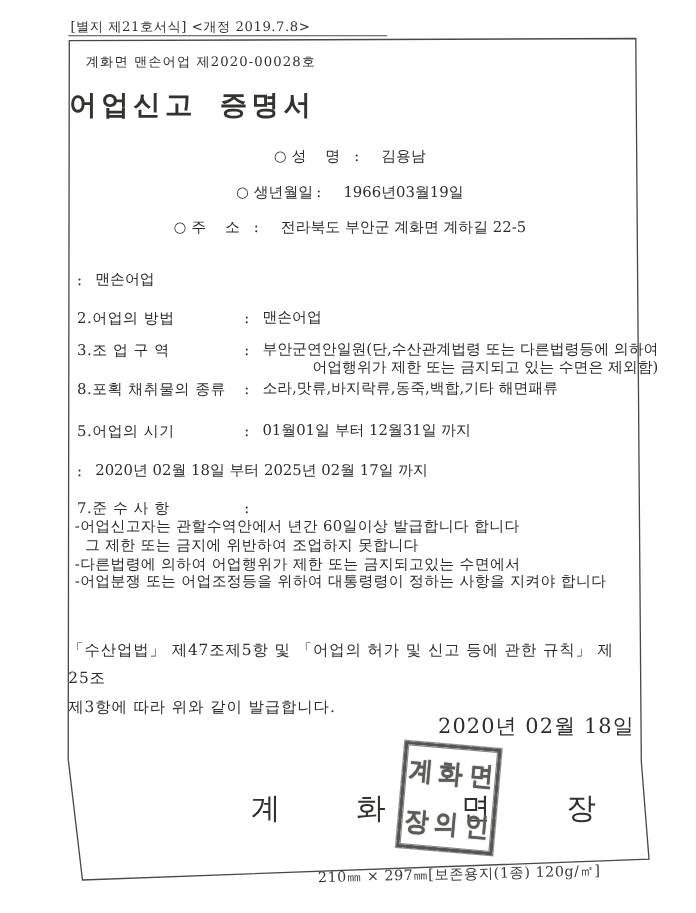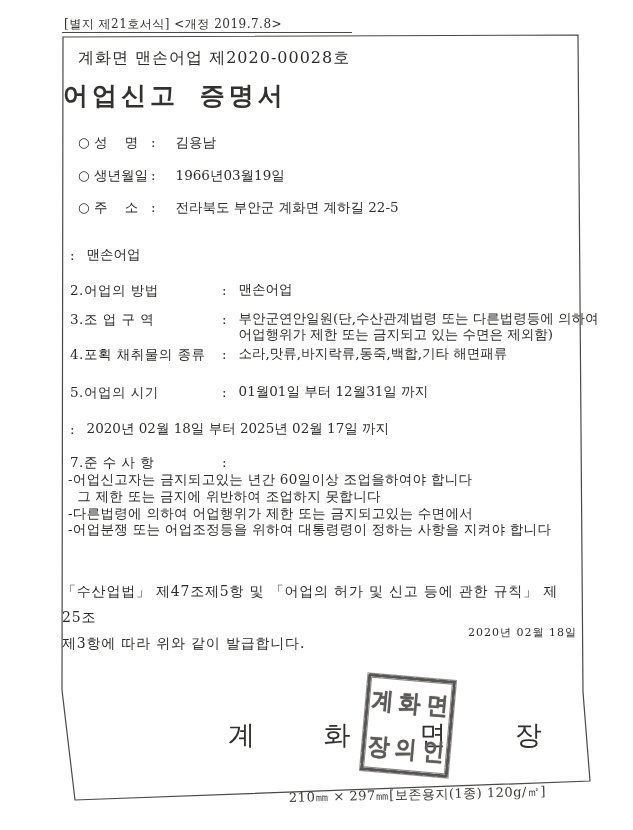--- a/index.html
+++ b/index.html
@@ -4,42 +4,42 @@
 <style>
   html,body{margin:0;padding:0;background:#ffffff;}
   body{width:633px;height:830px;position:relative;overflow:hidden;
        font-family:"DejaVu Serif","Liberation Serif",serif;
        color:#2e2d2b;-webkit-font-smoothing:antialiased;}
   .abs{position:absolute;}
 
   #scan-lines{position:absolute;left:0;top:0;width:633px;height:830px;pointer-events:none;}
 
   .form-ref{left:64px;top:16px;font-size:12px;letter-spacing:0.5px;color:#353432;}
-  .doc-no{left:78px;top:48px;font-size:16px;letter-spacing:1px;}
+  .doc-no{left:78px;top:48px;font-size:12px;letter-spacing:1px;}
   .title{left:63px;top:79px;width:512px;text-align:left;font-size:25px;font-weight:bold;
          letter-spacing:4px;word-spacing:8px;color:#34322f;}
 
   .row{display:flex;align-items:flex-start;font-size:13.5px;line-height:16px;}
-  .app-row{left:78px;width:480px;}
+  .app-row{left:78px;width:480px;justify-content:center;}
   .app-label{width:73px;white-space:pre;flex:none;}
   .app-colon{flex:none;}
   .app-value{margin-left:20px;white-space:pre;}
 
   .item-row{left:70px;width:530px;}
   .item-label{width:152px;white-space:pre;flex:none;letter-spacing:0.5px;}
   .item-colon{flex:none;}
-  .item-value{margin-left:12px;white-space:pre-line;line-height:15.5px;}
+  .item-value{margin-left:12px;white-space:pre-line;line-height:15.5px;text-align:right;}
 
   .notes{left:68px;top:471px;font-size:13.5px;line-height:16.8px;letter-spacing:0.3px;}
   .note-line{white-space:pre;}
 
   .law{left:62px;top:578px;width:505px;font-size:14px;line-height:26px;
        letter-spacing:0.8px;white-space:pre-line;}
 
-  .issue-date{top:625px;right:56px;font-size:11px;letter-spacing:1px;}
+  .issue-date{top:647px;right:56px;font-size:19px;letter-spacing:1px;}
 
   .issuer{left:228px;top:717px;font-size:27px;letter-spacing:30px;color:#33312e;white-space:pre;}
 
   .stamp{left:364px;top:677px;width:88px;height:97px;
          border:3px solid #575553;box-shadow:inset 0 0 0 1px #8a8885,0 0 0 1px #9b9996;
          transform:rotate(5deg);display:grid;grid-template-columns:repeat(3,1fr);
          grid-template-rows:repeat(2,1fr);box-sizing:border-box;background:transparent;}
   .stamp-cell{display:flex;align-items:center;justify-content:center;
               font-size:21px;font-weight:bold;color:#5d5b58;
               text-shadow:0 0 1px #7c7a77;transform:scale(1.05,1.15);}
@@ -87,41 +87,41 @@
   <span class="item-colon">:</span>
   <span class="item-value">맨손어업</span>
 </div>
 <div class="abs row item-row" style="top:311px">
   <span class="item-label">3.조 업 구 역</span>
   <span class="item-colon">:</span>
   <span class="item-value">부안군연안일원(단,수산관계법령 또는 다른법령등에 의하여
 어업행위가 제한 또는 금지되고 있는 수면은 제외함)</span>
 </div>
 <div class="abs row item-row" style="top:346px">
-  <span class="item-label">4.포획 채취물의 종류</span>
+  <span class="item-label">8.포획 채취물의 종류</span>
   <span class="item-colon">:</span>
   <span class="item-value">소라,맛류,바지락류,동죽,백합,기타 해면패류</span>
 </div>
 <div class="abs row item-row" style="top:384px">
   <span class="item-label">5.어업의 시기</span>
   <span class="item-colon">:</span>
   <span class="item-value">01월01일 부터 12월31일 까지</span>
 </div>
 <div class="abs row item-row" style="top:421px">
   <span class="item-colon">:</span>
   <span class="item-value">2020년 02월 18일 부터 2025년 02월 17일 까지</span>
 </div>
 <div class="abs row item-row" style="top:454px">
   <span class="item-label">7.준 수 사 항</span>
   <span class="item-colon">:</span>
   <span class="item-value"></span>
 </div>
 
 <div class="abs notes">
-  <div class="note-line">-어업신고자는 금지되고있는 년간 60일이상 조업을하여야 합니다</div>
+  <div class="note-line">-어업신고자는 관할수역안에서 년간 60일이상 발급합니다 합니다</div>
   <div class="note-line">  그 제한 또는 금지에 위반하여 조업하지 못합니다</div>
   <div class="note-line">-다른법령에 의하여 어업행위가 제한 또는 금지되고있는 수면에서</div>
   <div class="note-line">-어업분쟁 또는 어업조정등을 위하여 대통령령이 정하는 사항을 지켜야 합니다</div>
 </div>
 
 <div class="abs law">「수산업법」 제47조제5항 및 「어업의 허가 및 신고 등에 관한 규칙」 제25조
 제3항에 따라 위와 같이 발급합니다.</div>
 
 <div class="abs issue-date">2020년  02월  18일</div>
 

